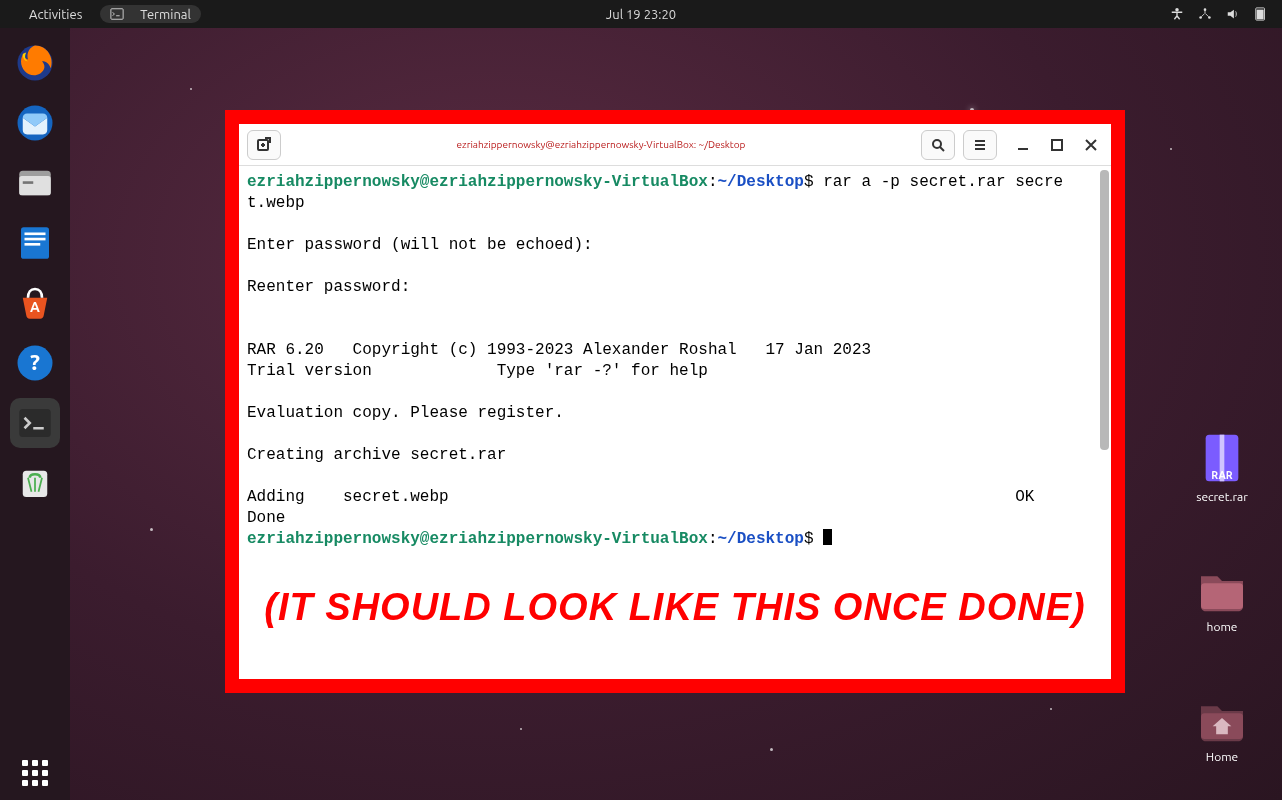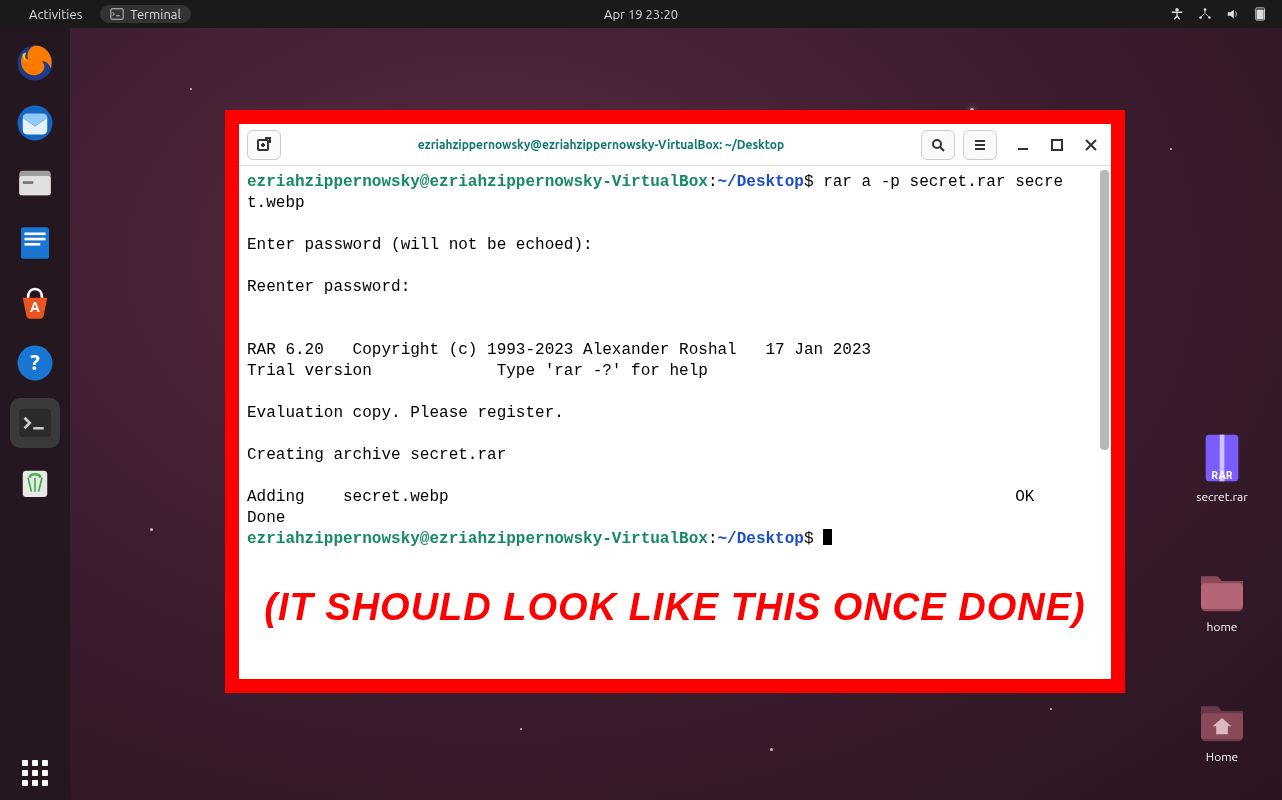--- a/index.html
+++ b/index.html
@@ -10,21 +10,21 @@
   overflow: hidden;
   position: relative;
 }
 
 .topbar {
   position: absolute; top: 0; left: 0; right: 0; height: 28px;
   background: #1a1a1a; color: #ddd; display: flex; align-items: center;
   font-size: 13px; z-index: 10;
 }
 .topbar .left { display: flex; align-items: center; gap: 18px; padding-left: 29px; }
-.topbar .app { display: flex; align-items: center; gap: 6px; background: #333; padding: 2px 10px; border-radius: 10px; }
+.topbar .app { display: flex; align-items: center; gap: 16px; background: #333; padding: 2px 10px; border-radius: 10px; }
 .topbar .center { position: absolute; left: 50%; transform: translateX(-50%); }
 .topbar .right { margin-left: auto; display: flex; gap: 14px; padding-right: 14px; align-items: center; }
 .topbar svg { width: 14px; height: 14px; fill: #ddd; }
 
 
 .dock {
   position: absolute; left: 0; top: 28px; bottom: 0; width: 70px;
   background: rgba(20,20,20,0.55); display: flex; flex-direction: column;
   align-items: center; padding-top: 10px; gap: 10px; z-index: 5;
 }
@@ -63,21 +63,21 @@
 }
 .term-titlebar {
   height: 42px; background: #fff; border-bottom: 1px solid #ddd;
   display: flex; align-items: center; padding: 0 8px; gap: 8px;
 }
 .tb-btn {
   width: 34px; height: 30px; border: 1px solid #ccc; border-radius: 6px;
   background: #fafafa; display: flex; align-items: center; justify-content: center;
 }
 .tb-btn svg { width: 16px; height: 16px; stroke: #333; fill: none; stroke-width: 2; }
-.tb-title { flex: 1; text-align: center; font-weight: 700; font-size: 12px; color: #0f766e; }
+.tb-title { flex: 1; text-align: center; font-weight: 400; font-size: 10px; color: #b91c1c; }
 .win-controls { display: flex; gap: 10px; margin-left: 6px; }
 .win-controls .wc { width: 24px; height: 24px; display:flex; align-items:center; justify-content:center; }
 .win-controls svg { width: 14px; height: 14px; stroke:#333; fill:none; stroke-width:2; }
 
 .term-body {
   font-family: Liberation Mono, monospace;
   font-size: 16px; line-height: 21px; padding: 6px 8px 6px 8px;
   white-space: pre; position: relative;
 }
 .term-body .scroll {
@@ -102,21 +102,21 @@
   <div class="left">
     <span>Activities</span>
     <span class="app">
       <svg viewBox="0 0 16 16">
           <rect x="1" y="2" width="14" height="12" rx="1" fill="none" stroke="#ddd"></rect>
           <path d="M3 6l2 2-2 2M7 10h4" stroke="#ddd" fill="none"></path>
         </svg>
       <span>Terminal</span>
     </span>
   </div>
-  <div class="center">Apr 19  23:20</div>
+  <div class="center">Jul 19  23:20</div>
   <div class="right">
     <svg viewBox="0 0 16 16">
         <circle cx="8" cy="3" r="2"></circle>
         <path d="M2 6h12M8 6v6M5 14l3-4 3 4" stroke="#ddd" stroke-width="1.5" fill="none"></path>
       </svg>
     <svg viewBox="0 0 16 16">
         <circle cx="8" cy="3" r="1.5"></circle>
         <circle cx="3" cy="12" r="1.5"></circle>
         <circle cx="13" cy="12" r="1.5"></circle>
         <path d="M8 4v4M7 8l-3 3M9 8l3 3" stroke="#ddd"></path>

